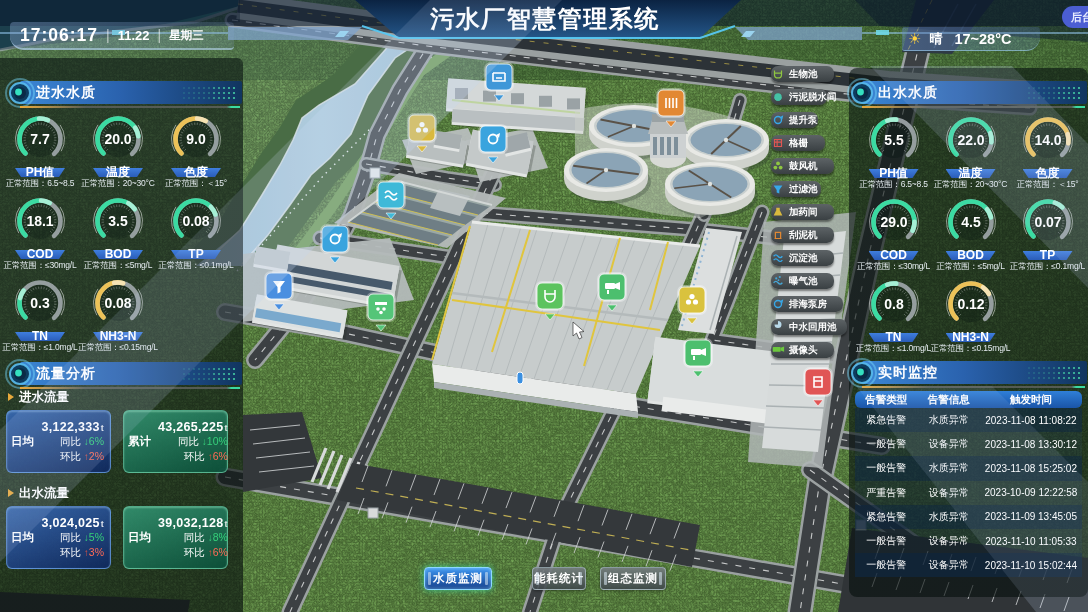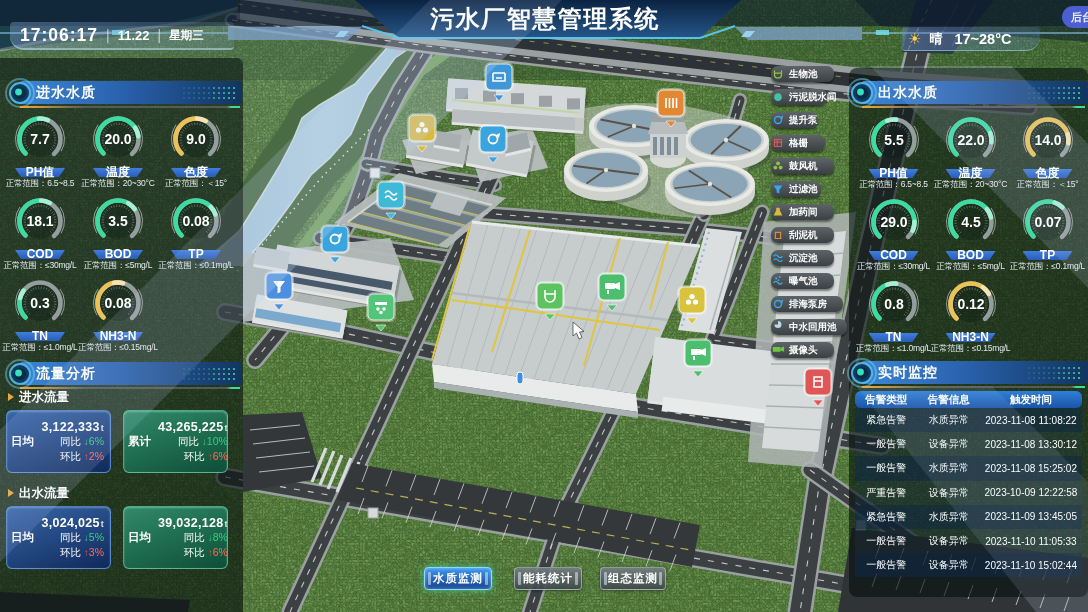--- a/index.html
+++ b/index.html
@@ -1615,15 +1615,15 @@
     </div>
 
 <svg style="position:absolute;left:0;top:0;pointer-events:none" width="1088" height="612">
 <polygon points="430,0 562,0 0,562 0,430" fill="rgba(200,218,244,0.13)"></polygon>
 <polygon points="870,66 1012,66 1088,144 1088,288" fill="rgba(200,218,244,0.13)"></polygon>
 <polygon points="856,386 992,386 1088,482 1088,612 1036,612" fill="rgba(200,218,244,0.10)"></polygon>
 </svg>
 
 <div class="bbtns">
 <div class="bb sel" style="left:424px;width:68px"><i class="l"></i>水质监测<i class="r"></i></div>
-<div class="bb gray" style="left:514px;width:68px"><i class="l"></i>能耗统计<i class="r"></i></div>
+<div class="bb gray" style="left:532px;width:54px"><i class="l"></i>能耗统计<i class="r"></i></div>
 <div class="bb gray" style="left:600px;width:66px"><i class="l"></i>组态监测<i class="r"></i></div>
 </div>
 </div>
 </body></html>

